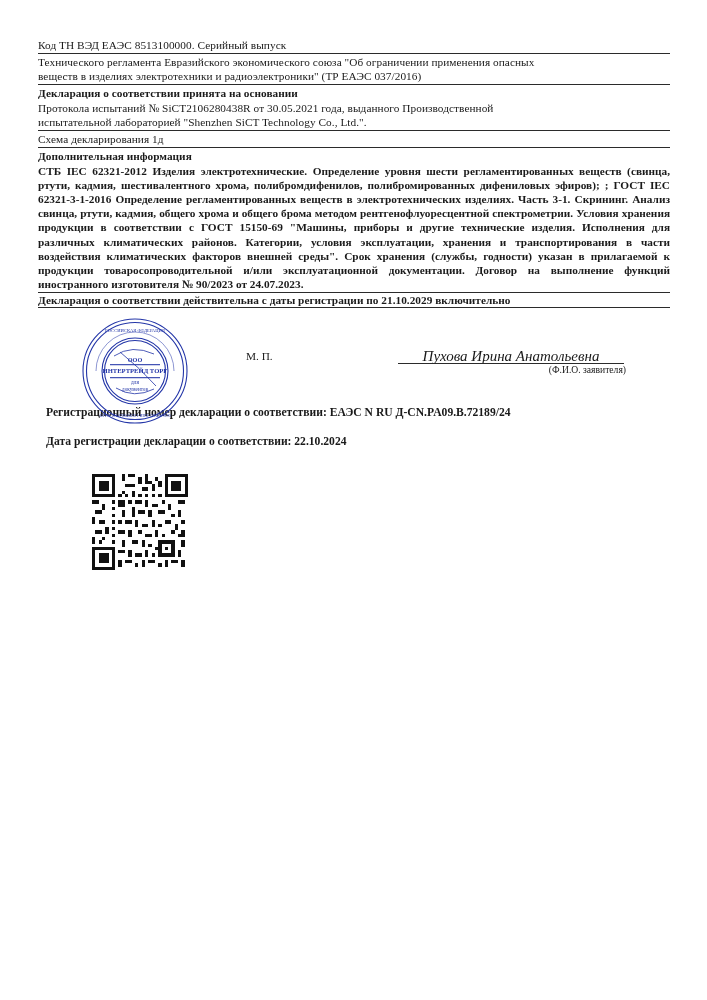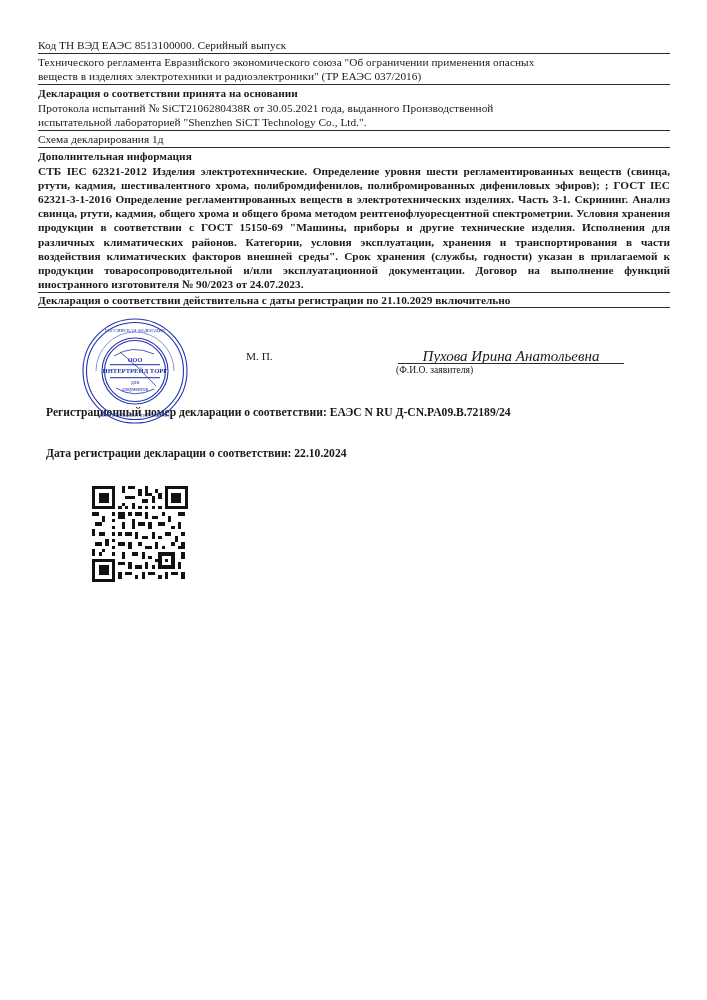--- a/index.html
+++ b/index.html
@@ -79,41 +79,41 @@
     width: 230px;
     text-align: center;
     font-size: 15px;
     font-style: italic;
   }
   .sig-caption {
     position: absolute;
     left: 358px;
     top: 50px;
     width: 230px;
-    text-align: left;
+    text-align: right;
     font-size: 9.6px;
   }
   .sig-underline {
     position: absolute;
     left: 360px;
     top: 49px;
     width: 226px;
     border-top: 1px solid #2b2b2b;
     height: 0;
   }
   .reg-line {
     font-size: 11.6px;
     font-weight: bold;
     margin-top: 14px;
     margin-left: 8px;
   }
   .reg-line2 {
     font-size: 11.6px;
     font-weight: bold;
-    margin-top: 28px;
+    margin-top: 16px;
     margin-left: 8px;
   }
   .qr-wrap {
     margin-top: 26px;
     margin-left: 54px;
   }
   .qr {
     width: 96px;
     height: 96px;
     display: block;

